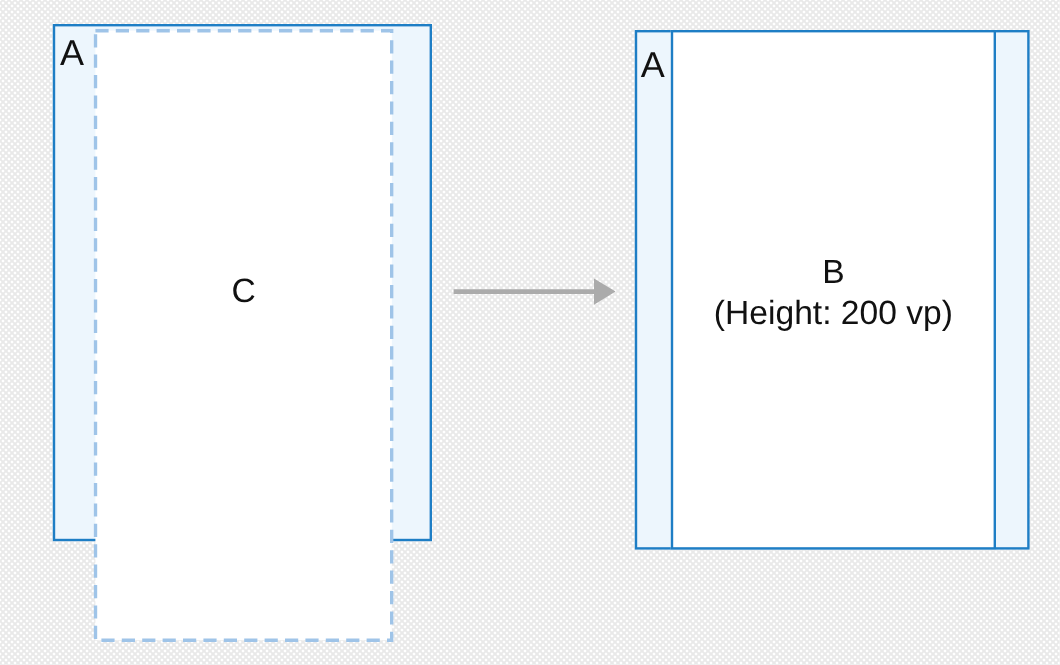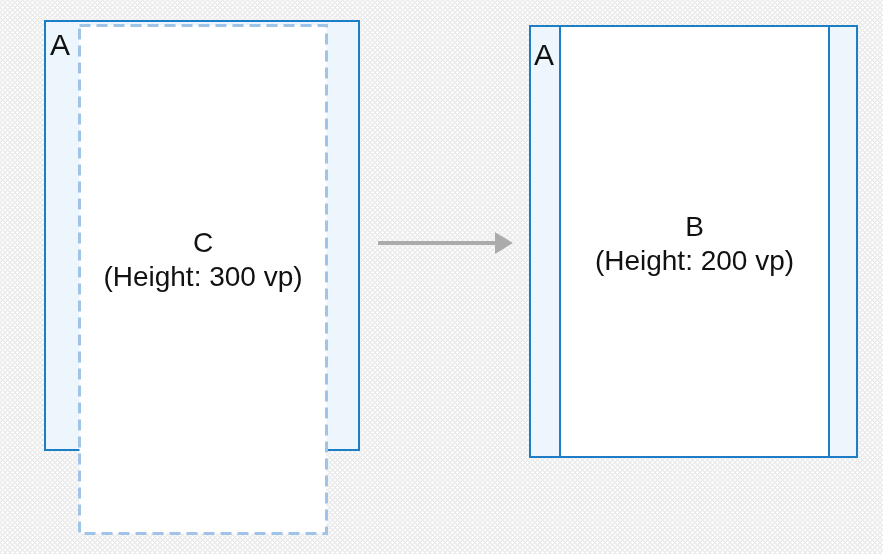--- a/index.html
+++ b/index.html
@@ -72,21 +72,20 @@
   <div class="container-a before"></div>
 
   <svg class="dashed-box" viewBox="0 0 250 511" xmlns="http://www.w3.org/2000/svg" aria-hidden="true">
     <rect x="1.5" y="1.5" width="247" height="508"></rect>
   </svg>
 
   <div class="a-label before">A</div>
 
   <div class="box-text c">
     <div>C</div>
-    <div>(Height: 300 vp)</div>
   </div>
 
   <svg class="arrow" viewBox="0 0 136 24" xmlns="http://www.w3.org/2000/svg" aria-hidden="true">
     <line x1="1" y1="12" x2="120" y2="12"></line>
     <polygon points="118,1 136,12 118,23"></polygon>
   </svg>
 
   <div class="container-a after">
     <div class="inner-b"></div>
   </div>

